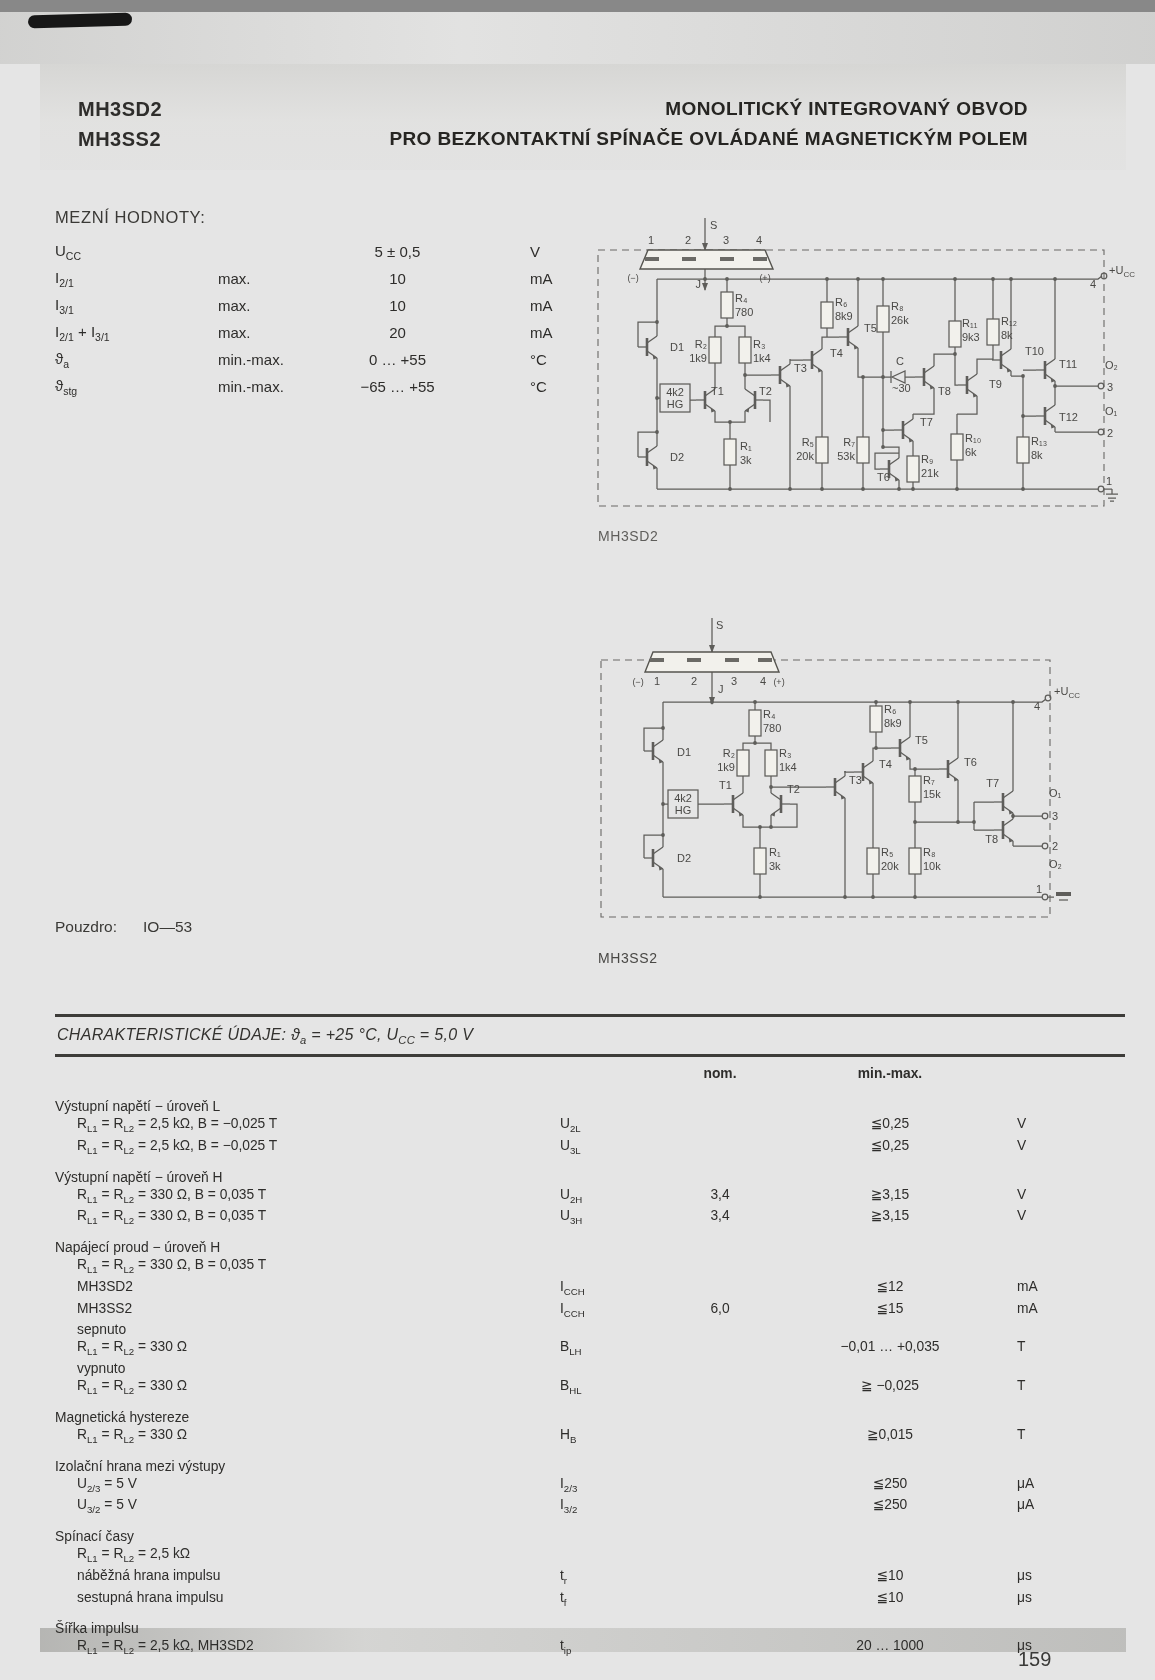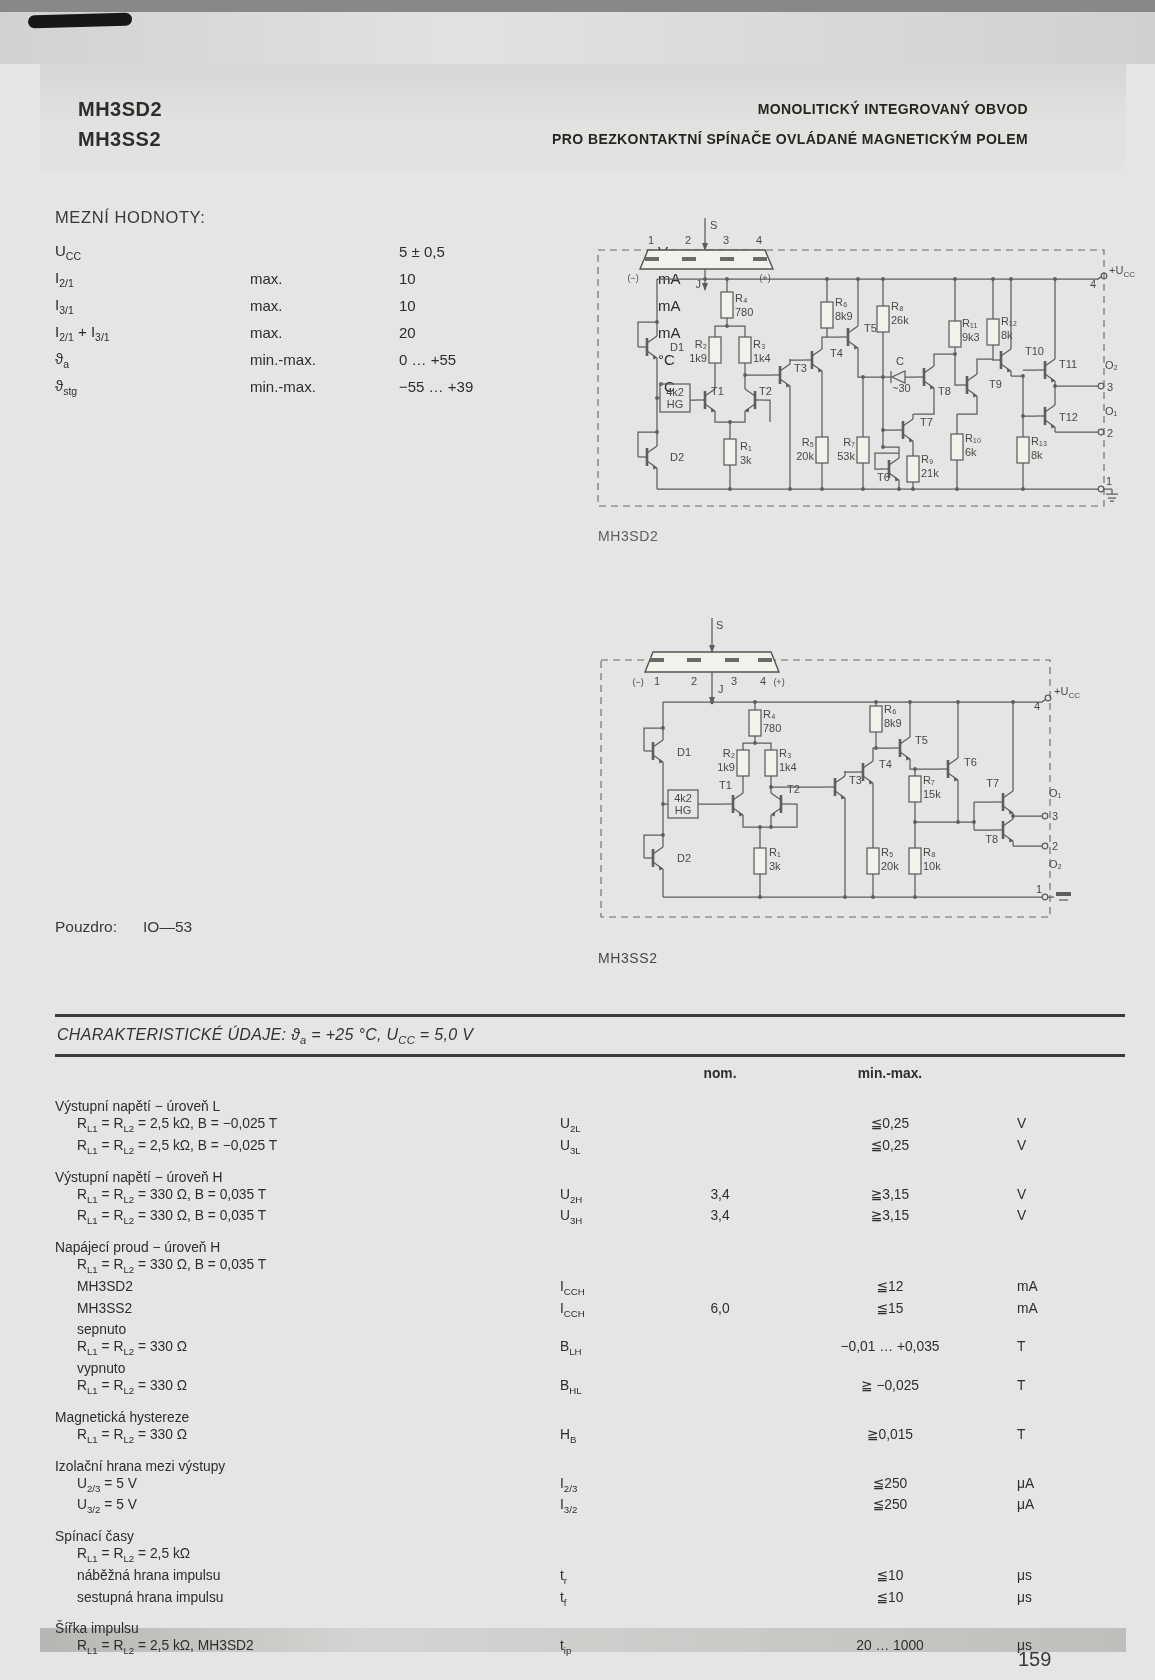--- a/index.html
+++ b/index.html
@@ -6,25 +6,25 @@
   .page{position:relative;width:1155px;height:1680px;margin:12px auto;background:#e5e5e5;
         font-family:"Liberation Sans", sans-serif;color:#2e2d2b;overflow:hidden;}
   .band-top{position:absolute;left:0;top:0;width:1155px;height:52px;
         background:linear-gradient(90deg,rgba(160,160,155,.28),rgba(205,205,198,.12) 40%,rgba(150,150,145,.26));}
   .smudge{position:absolute;left:28px;top:2px;width:104px;height:13px;background:#171717;border-radius:7px;transform:rotate(-1.6deg);}
   .band-header{position:absolute;left:40px;top:52px;width:1086px;height:106px;
         background:linear-gradient(180deg,rgba(186,186,180,.34),rgba(208,207,200,.16) 55%,rgba(186,186,180,.06));}
   .band-bottom{position:absolute;left:40px;top:1616px;width:1086px;height:24px;
         background:linear-gradient(90deg,rgba(135,135,130,.5),rgba(178,178,172,.32) 30%,rgba(145,145,140,.46));}
   .parts{position:absolute;left:78px;top:82px;font-size:20px;font-weight:bold;line-height:30px;letter-spacing:.5px;}
-  .title{position:absolute;right:127px;top:82px;text-align:right;font-size:14px;font-weight:bold;line-height:30px;letter-spacing:.4px;color:#262522;}
+  .title{position:absolute;right:127px;top:82px;text-align:right;font-size:19px;font-weight:bold;line-height:30px;letter-spacing:.4px;color:#262522;}
   .limits-heading{position:absolute;left:55px;top:196px;font-size:16.5px;letter-spacing:.6px;color:#3a3936;}
   .limits{position:absolute;left:55px;top:226px;width:560px;font-size:15px;}
-  .lrow{display:grid;grid-template-columns:163px 117px 125px 70px 60px;height:27px;align-items:center;gap:32px;}
-  .lrow .val{}
+  .lrow{display:grid;grid-template-columns:163px 117px 125px 70px 60px;height:27px;align-items:center;}
+  .lrow .val{text-align:center;}
   .note{position:absolute;left:55px;top:906px;font-size:15.5px;color:#3a3936;}
   .note span{margin-right:26px;}
   .fig{position:absolute;}
   .figcap1{position:absolute;left:598px;top:516px;font-size:14px;color:#5f5e5b;letter-spacing:.6px;}
   .figcap2{position:absolute;left:598px;top:938px;font-size:14px;color:#494845;letter-spacing:.6px;}
   .chars{position:absolute;left:55px;top:1002px;width:1070px;font-size:13.8px;}
   .rule{border-top:3px solid #3d3c39;height:0;}
   .chars .tline{padding:9px 0 8px 2px;font-size:16px;letter-spacing:.3px;color:#33322f;font-style:italic;}
   .chead{display:grid;grid-template-columns:505px 95px 130px 210px 1fr;margin-top:9px;height:22px;font-weight:bold;}
   .chead .nom,.crow .nom{text-align:center;}
@@ -100,21 +100,21 @@
     <div class="lrow">
         <span>ϑ<sub>a</sub></span>
         <span>min.-max.</span>
         <span class="val">0 … +55</span>
         <span></span>
         <span>°C</span>
       </div>
     <div class="lrow">
         <span>ϑ<sub>stg</sub></span>
         <span>min.-max.</span>
-        <span class="val">−55 … +39</span>
+        <span class="val">−65 … +55</span>
         <span></span>
         <span>°C</span>
       </div>
   </div>
 
   <svg class="fig" style="left:593px;top:192px" width="545" height="312" viewBox="0 0 545 312">
     <defs>
       <g id="res">
           <rect x="-6" y="-13" width="12" height="26" fill="#f2f1ec" stroke="#5e5d5a" stroke-width="1.25"></rect>
         </g>

